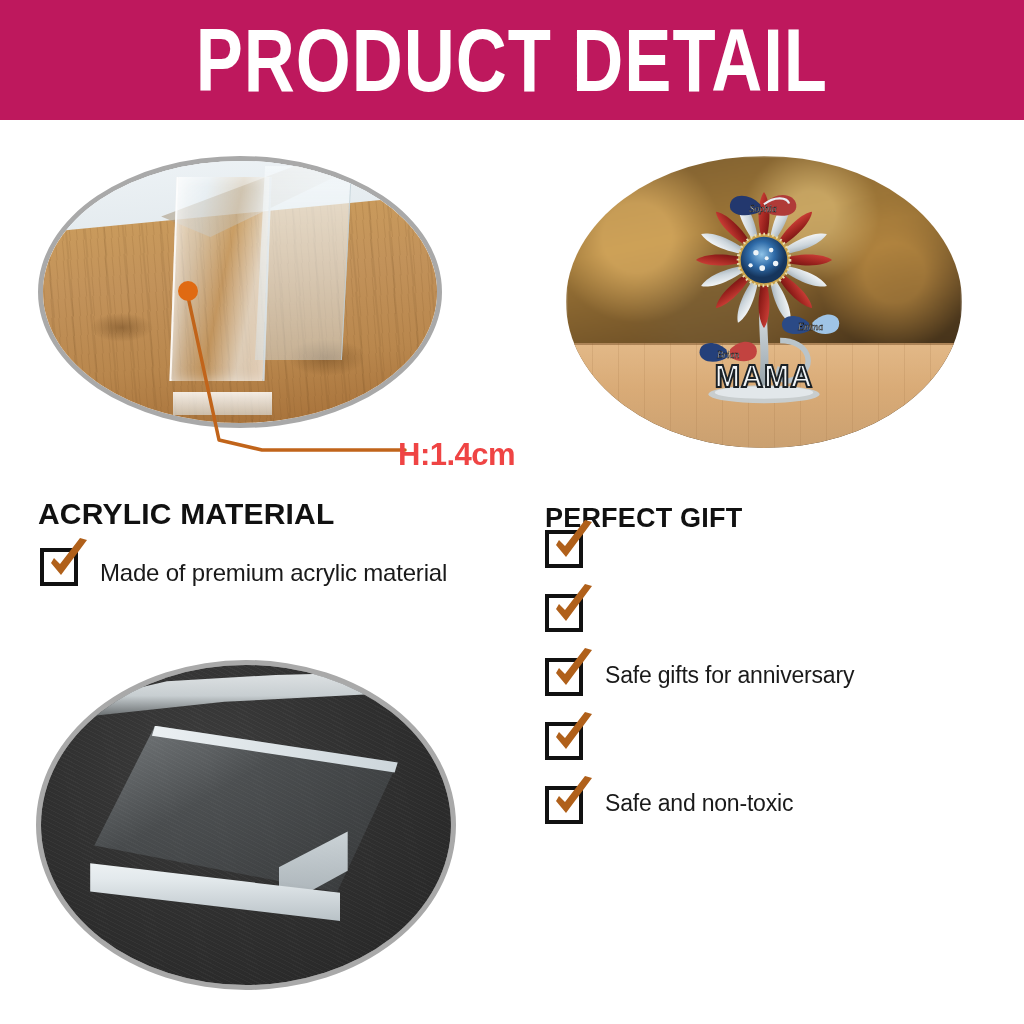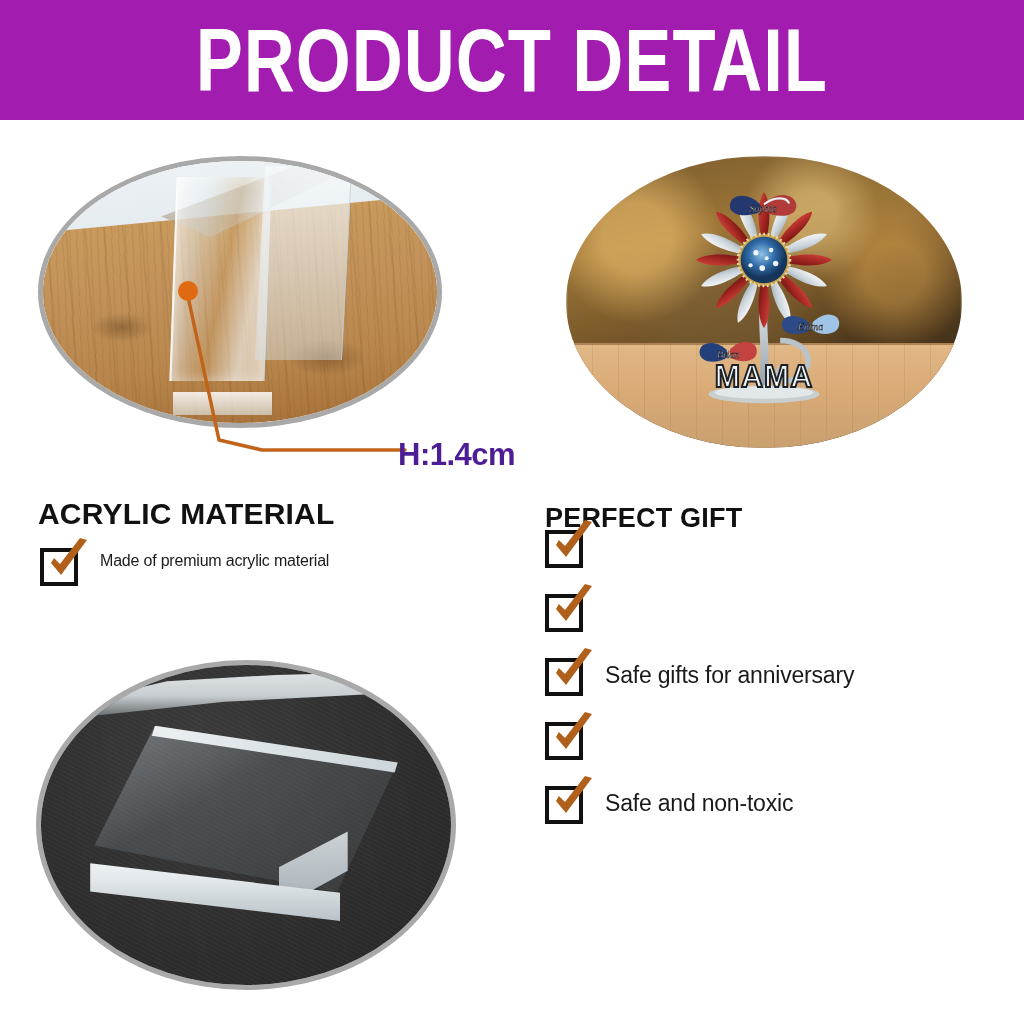--- a/index.html
+++ b/index.html
@@ -10,21 +10,21 @@
     font-family:"Liberation Sans", sans-serif;
     position:relative;
     overflow:hidden;
     -webkit-font-smoothing:antialiased;
   }
   .page { position:relative; width:1024px; height:1024px; background:#fff; }
 
   
   .banner {
     position:absolute; left:0; top:0; width:1024px; height:120px;
-    background:#a21caf;
+    background:#be185d;
     display:flex; align-items:center; justify-content:center;
   }
   .banner-title {
     color:#ffffff;
     font-family:"Liberation Sans Narrow","Liberation Sans", sans-serif;
     font-weight:bold;
     font-size:76px;
     letter-spacing:1px;
     transform:scaleX(0.93) scaleY(1.18);
     transform-origin:center center;
@@ -159,21 +159,21 @@
   .block-side {
     position:absolute; left:58%; top:52%; width:30%; height:28%;
     background:linear-gradient(180deg,#dbe3e7 0%,#aab4ba 100%);
     clip-path:polygon(0% 40%, 56% 0%, 56% 44%, 0% 86%);
     opacity:0.9;
   }
 
   
   .dim-label {
     position:absolute; left:398px; top:437px;
-    color:#4c1d95; font-weight:bold; font-size:31px;
+    color:#ef4444; font-weight:bold; font-size:31px;
     letter-spacing:-0.5px; white-space:nowrap;
   }
   .section-heading {
     position:absolute; color:#111111; font-weight:bold;
     white-space:nowrap; letter-spacing:0.2px;
   }
   #heading-acrylic { left:38px; top:497px; font-size:30px; }
   #heading-gift    { left:545px; top:503px; font-size:27px; }
 
   .feature-list { position:absolute; }
@@ -191,21 +191,21 @@
   }
   .checkbox .box {
     position:absolute; left:0; top:4px; width:38px; height:38px;
     border:4px solid #111111; background:#ffffff;
   }
   .checkbox svg { position:absolute; left:2px; top:-8px; width:52px; height:52px; }
   .feature-text {
     font-size:23px; line-height:1.22; color:#1a1a1a;
     padding-top:7px; letter-spacing:-0.2px;
   }
-  #list-acrylic .feature-text { font-size:16px; }
+  #list-acrylic .feature-text { font-size:24px;margin-top:7px; }
 </style>
 </head>
 <body>
 
 <div class="page">
 
   <div class="banner">
     <div class="banner-title">PRODUCT DETAIL</div>
   </div>
 

